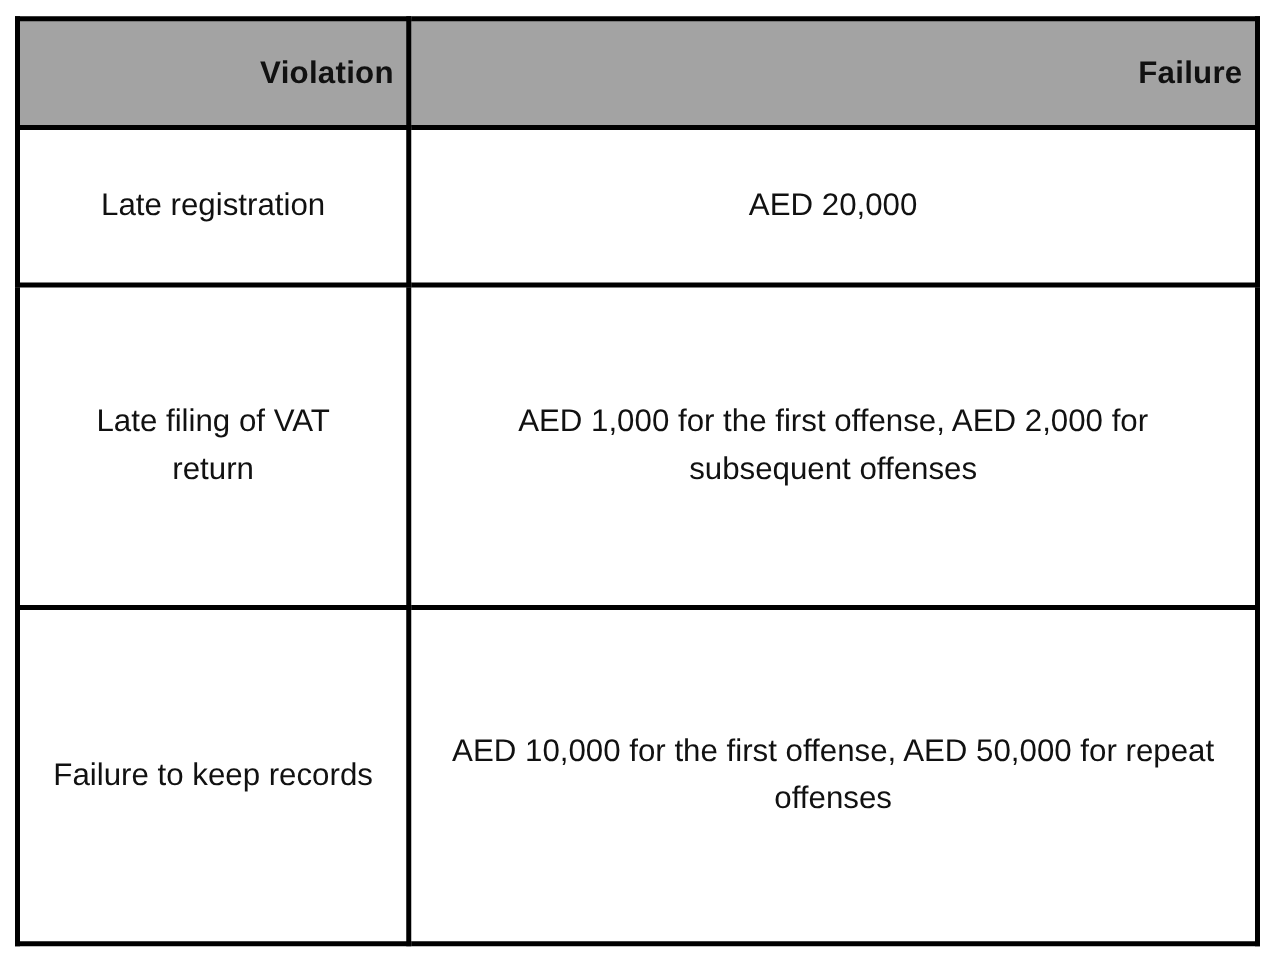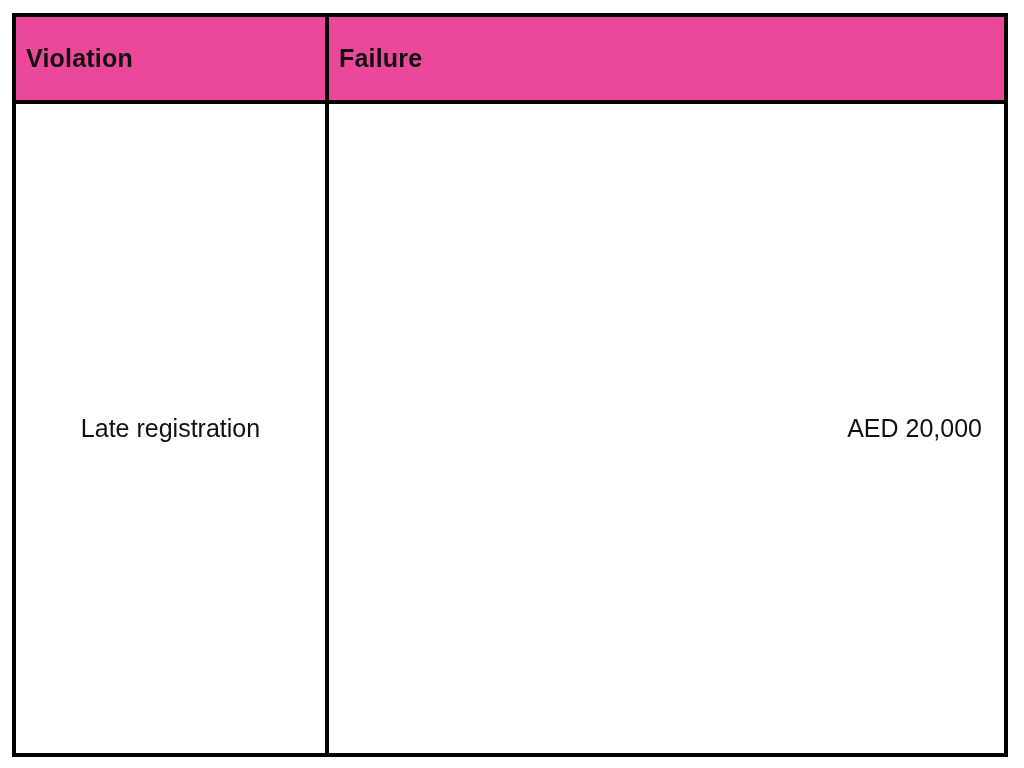--- a/index.html
+++ b/index.html
@@ -45,25 +45,25 @@
   table.vat-table th,
   table.vat-table td {
     border: 4px solid #000000;
     padding: 0;
     vertical-align: middle;
     color: #111111;
   }
 
   
   thead th {
-    background: #ec4899;
+    background: #a3a3a3;
     font-weight: bold;
     font-size: 25px;
     line-height: 1.25;
-    text-align: left;
+    text-align: right;
     height: 83px;
     letter-spacing: 0.2px;
   }
   thead th .hd-text {
     display: block;
     padding: 0 10px;
   }
 
   
   tbody td {
@@ -75,21 +75,21 @@
 
   td.cell-violation {
     text-align: center;
   }
   td.cell-violation .cell-text {
     display: block;
     padding: 0 26px;
   }
 
   td.cell-penalty {
-    text-align: right;
+    text-align: center;
   }
   td.cell-penalty .cell-text {
     display: block;
     padding: 0 22px;
   }
 
   
   tr.row-h-1 { height: 86px; }
   tr.row-h-2 { height: 176px; }
   tr.row-h-3 { height: 215px; }
@@ -122,20 +122,36 @@
 
         <tr class="row-h-1">
           <td class="cell-violation">
             <span class="cell-text">Late registration</span>
           </td>
           <td class="cell-penalty">
             <span class="cell-text">AED 20,000</span>
           </td>
         </tr>
 
+        <tr class="row-h-2">
+          <td class="cell-violation">
+            <span class="cell-text">Late filing of VAT return</span>
+          </td>
+          <td class="cell-penalty">
+            <span class="cell-text">AED 1,000 for the first offense, AED 2,000 for subsequent offenses</span>
+          </td>
+        </tr>
 
 
+        <tr class="row-h-4">
+          <td class="cell-violation">
+            <span class="cell-text">Failure to keep records</span>
+          </td>
+          <td class="cell-penalty">
+            <span class="cell-text">AED 10,000 for the first offense, AED 50,000 for repeat offenses</span>
+          </td>
+        </tr>
 
       </tbody>
     </table>
 
   </div>
 </div>
 
 </body></html>

